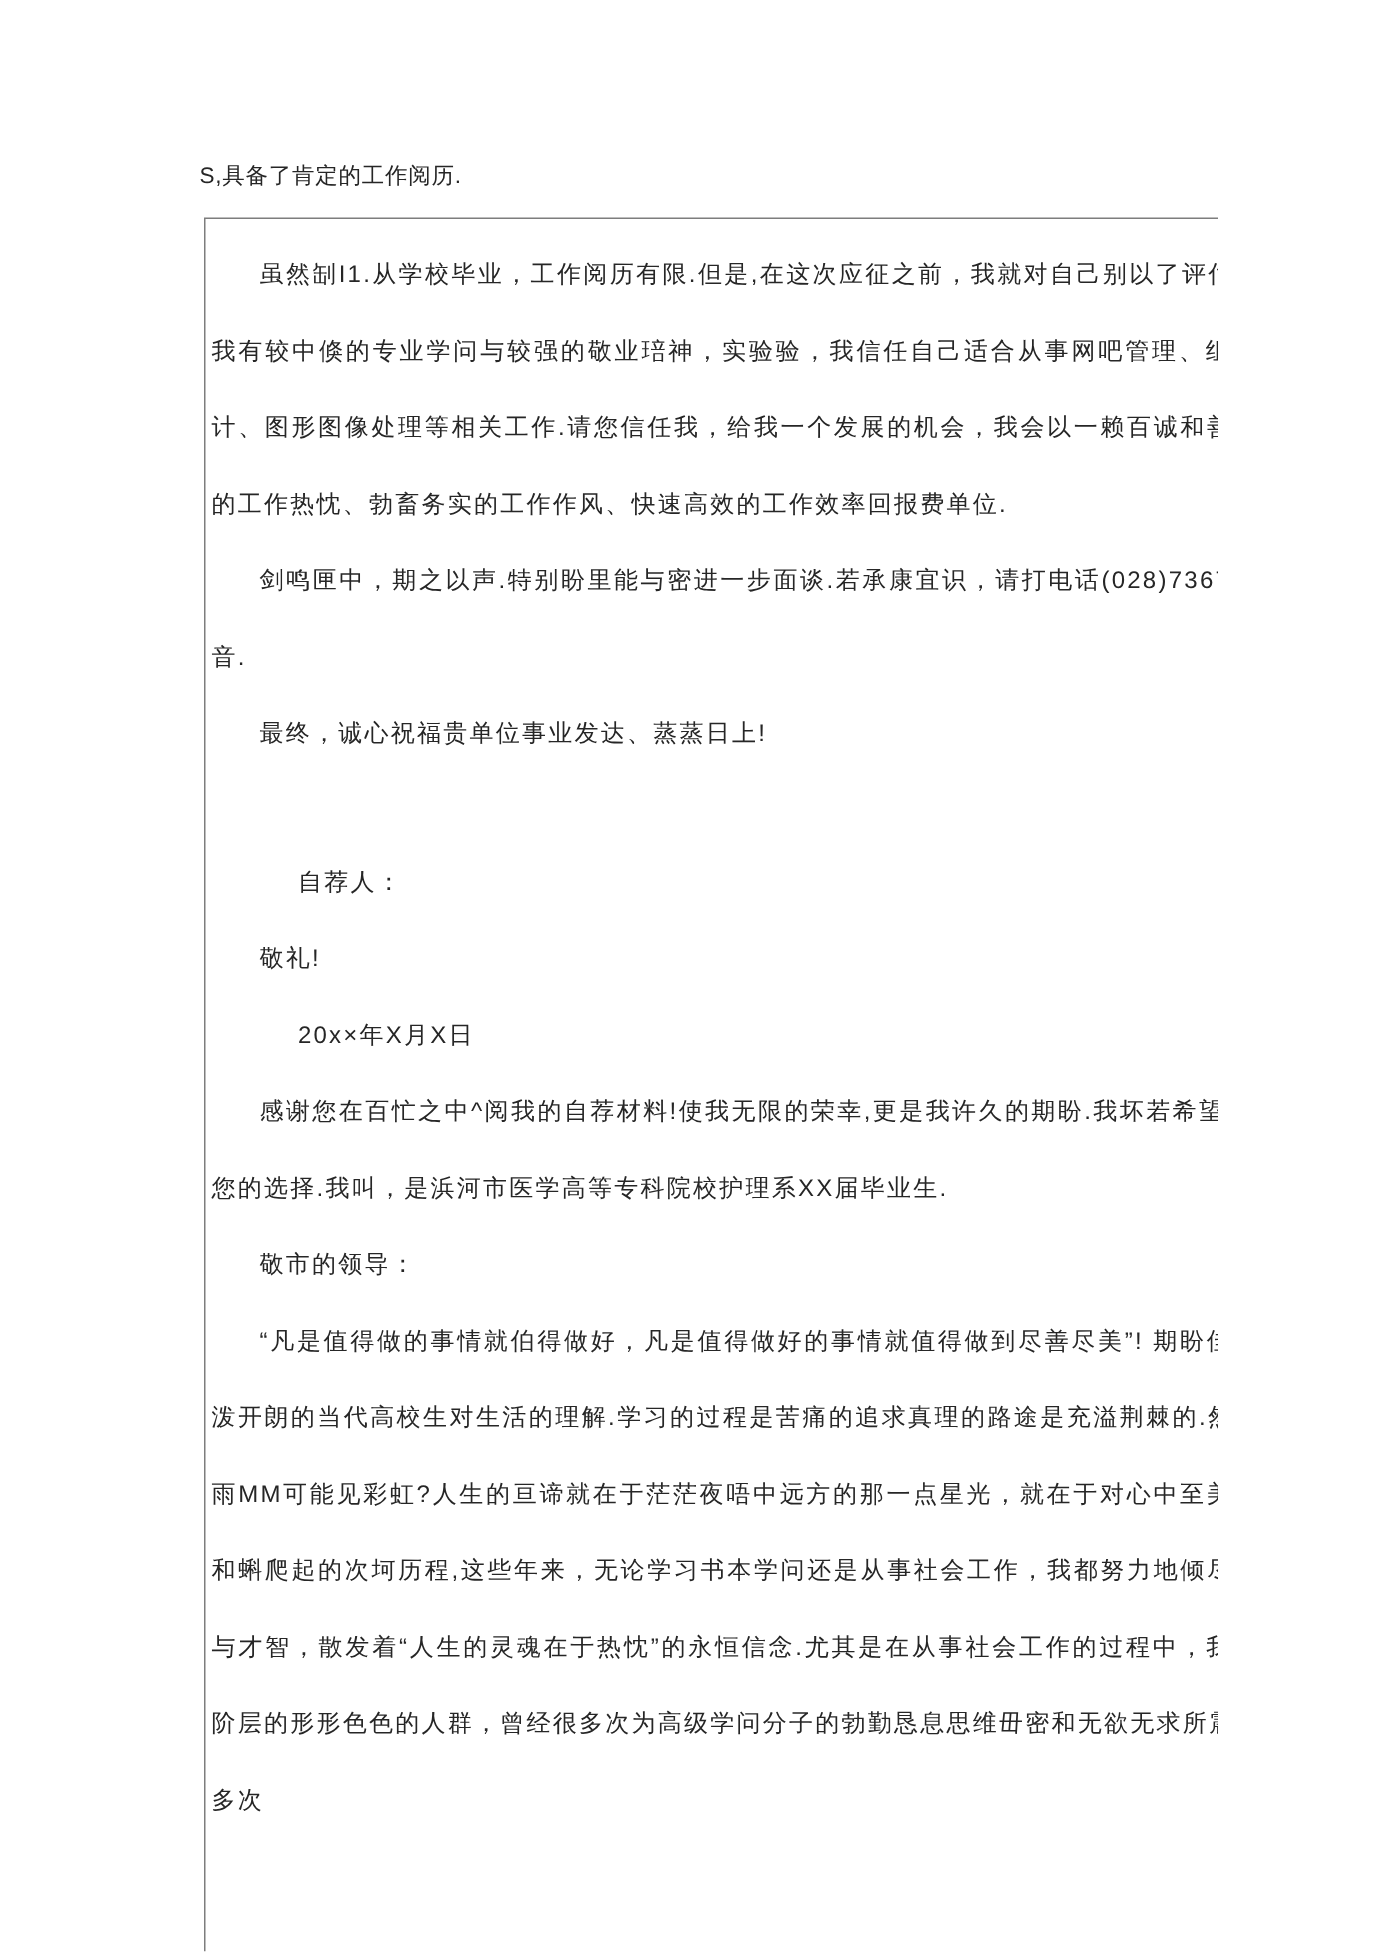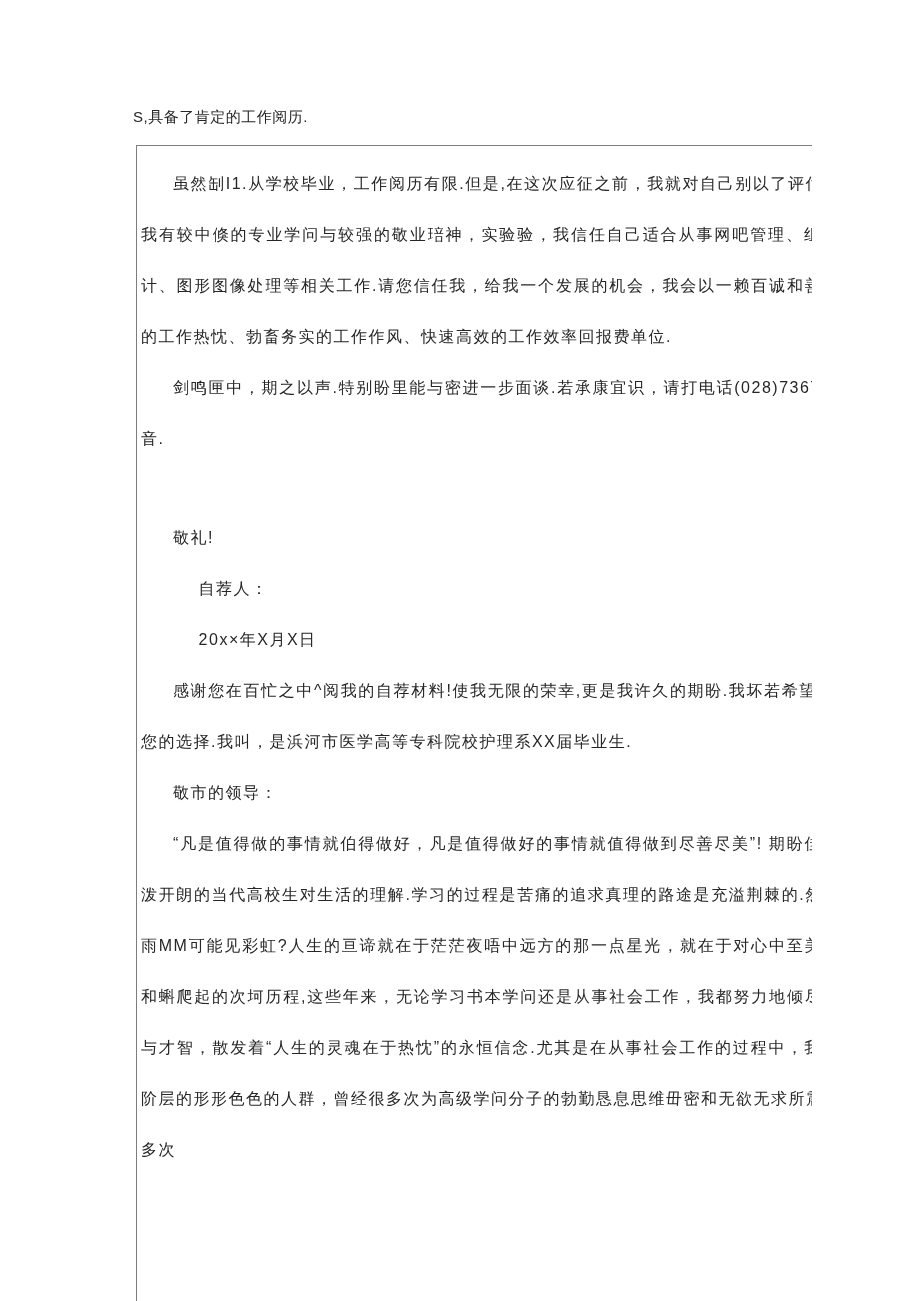--- a/index.html
+++ b/index.html
@@ -55,26 +55,27 @@
 <div class="page">
 
   <div class="intro-line">S,具备了肯定的工作阅历.</div>
 
   <div class="doc-box">
 
     <p class="para indent">虽然㓡I1.从学校毕业，工作阅历有限.但是,在这次应征之前，我就对自己别以了评估，我觉得以我有较中倏的专业学问与较强的敬业琣神，实验验，我信任自己适合从事网吧管理、组网、网页设计、图形图像处理等相关工作.请您信任我，给我一个发展的机会，我会以一赖百诚和善的心、饱满的工作热忱、勃畜务实的工作作风、快速高效的工作效率回报费单位.</p>
 
     <p class="para indent">剑鸣匣中，期之以声.特别盼里能与密进一步面谈.若承康宜识，请打电话(028)7367864,期盼佳音.</p>
 
+    <p class="para indent">最终，诚心祝福贵单位事业发达、蒸蒸日上!</p>
 
     <p class="para blank"></p>
 
+    <p class="para indent-deep">自荐人：</p>
+
     <p class="para indent">敬礼!</p>
-
-    <p class="para indent-deep">自荐人：</p>
 
     <p class="para indent-deep">20x×年X月X日</p>
 
 
     <p class="para indent">感谢您在百忙之中^阅我的自荐材料!使我无限的荣幸,更是我许久的期盼.我坏若希望和自信,接受您的选择.我叫，是浜河市医学高等专科院校护理系XX届毕业生.</p>
 
     <p class="para indent">敬市的领导：</p>
 
 
     <p class="para indent">“凡是值得做的事情就伯得做好，凡是值得做好的事情就值得做到尽善尽美”! 期盼佳音，一个活泼开朗的当代高校生对生活的理解.学习的过程是苦痛的追求真理的路途是充溢荆棘的.然而不经验风雨MM可能见彩虹?人生的亘谛就在于茫茫夜唔中远方的那一点星光，就在于对心中至美的无尽渴里和蝌爬起的次坷历程,这些年来，无论学习书本学问还是从事社会工作，我都努力地倾尽自己的心血与才智，散发着“人生的灵魂在于热忱”的永恒信念.尤其是在从事社会工作的过程中，我接到社会各阶层的形形色色的人群，曾经很多次为高级学问分子的勃勤恳息思维毌密和无欲无求所震撼也曾经很多次</p>

